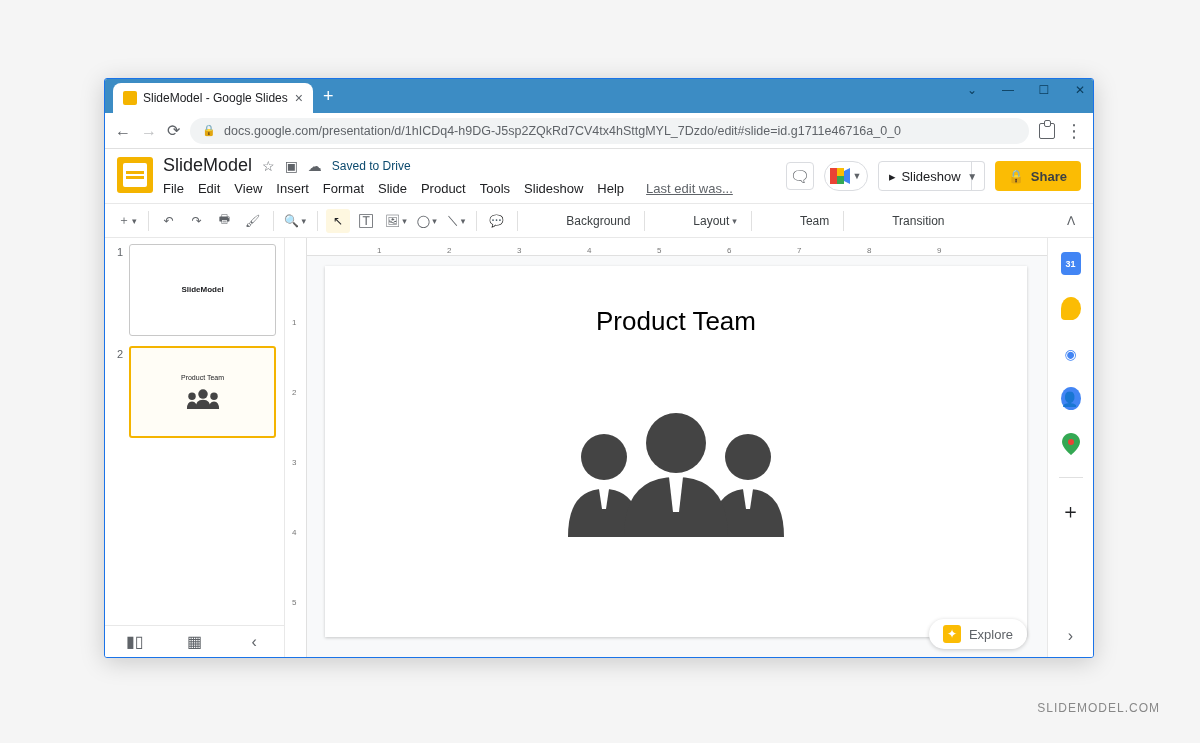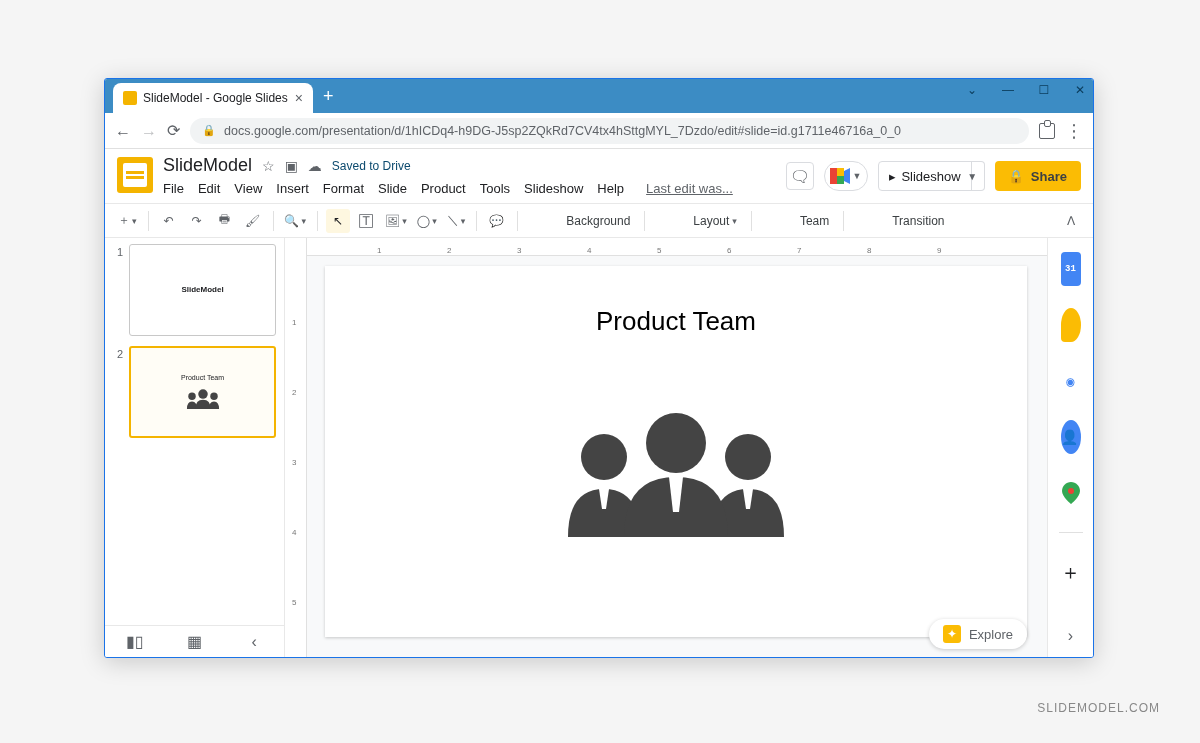--- a/index.html
+++ b/index.html
@@ -140,21 +140,21 @@
     position:absolute; right:20px; bottom:8px; height:30px;
     background:#fff; box-shadow:0 1px 4px rgba(0,0,0,0.2); border-radius:16px;
     display:flex; align-items:center; gap:8px; padding:0 14px; font-size:13px; color:#5f6368; cursor:pointer;
   }
   .explore-btn .badge { width:18px; height:18px; background:#fbbc04; border-radius:3px; display:flex; align-items:center; justify-content:center; color:#fff; font-size:12px; }
   
   .right-rail {
     width:46px; background:#fff; border-left:1px solid #e8e8e8;
     display:flex; flex-direction:column; align-items:center; gap:22px; padding-top:14px;
   }
-  .rail-icon { width:20px; height:34px; border-radius:4px; cursor:pointer; display:flex; align-items:center; justify-content:center; font-size:14px;font-family:Liberation Mono, monospace; }
+  .rail-icon { width:20px; height:23px; border-radius:4px; cursor:pointer; display:flex; align-items:center; justify-content:center; font-size:14px; }
   .rail-collapse { margin-top:auto; margin-bottom:12px; color:#5f6368; cursor:pointer; }
   .watermark {
     position:absolute; right:40px; bottom:28px; font-size:12px; letter-spacing:1px; color:#888;
   }
   .meet-sq { display:inline-block; }
   .drop-tri { font-size:9px; color:#5f6368; }
 </style>
 </head>
 <body>
 

